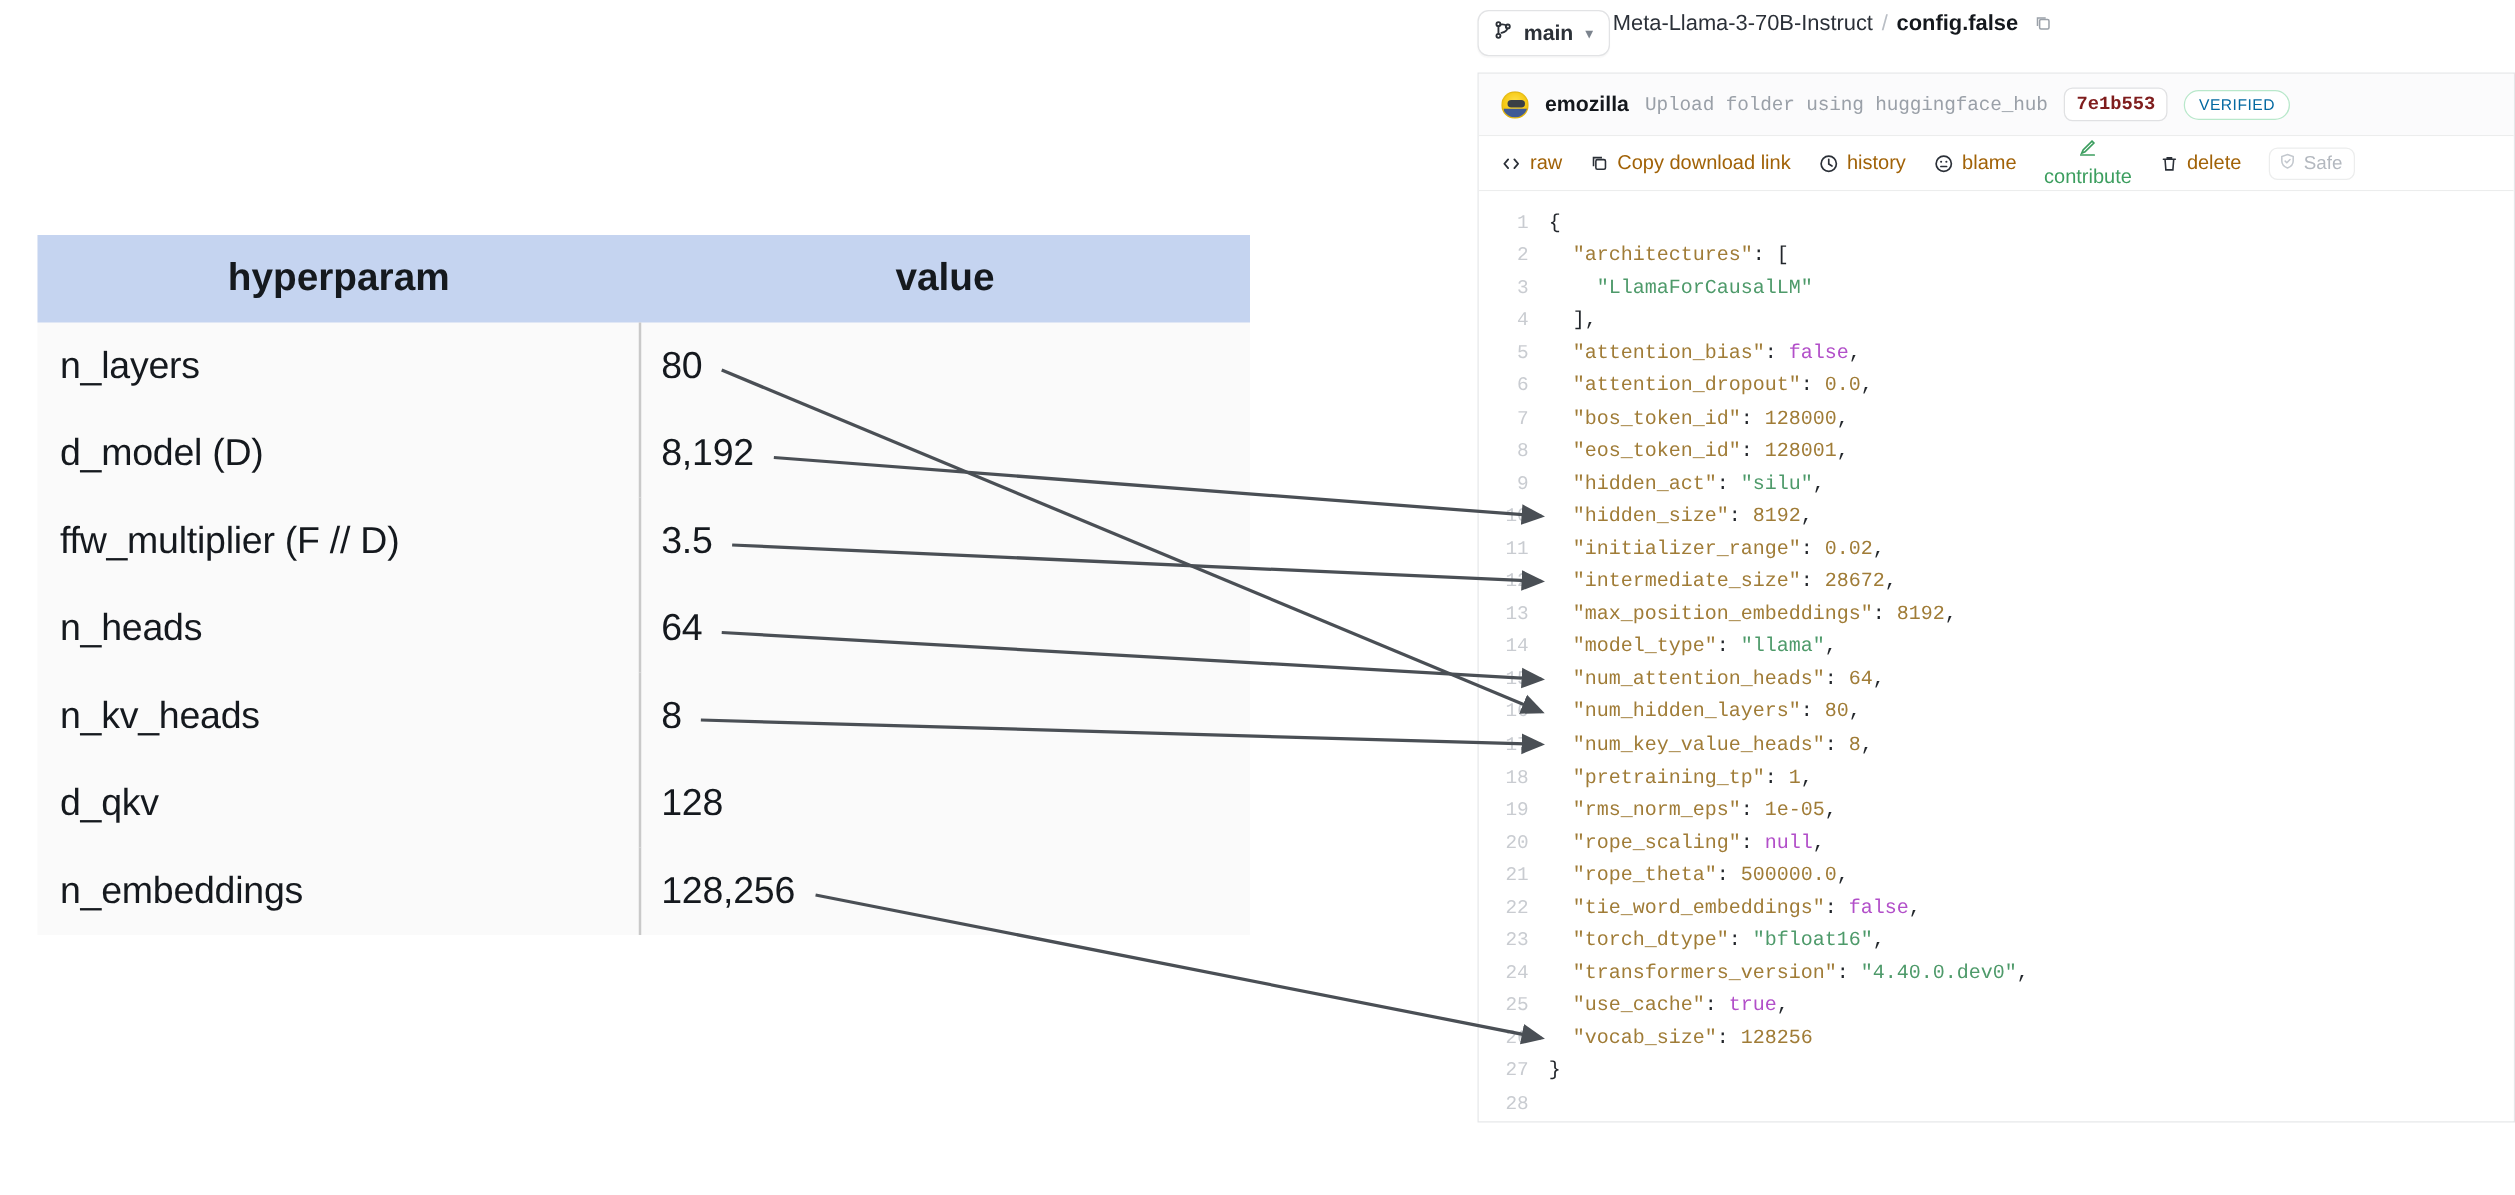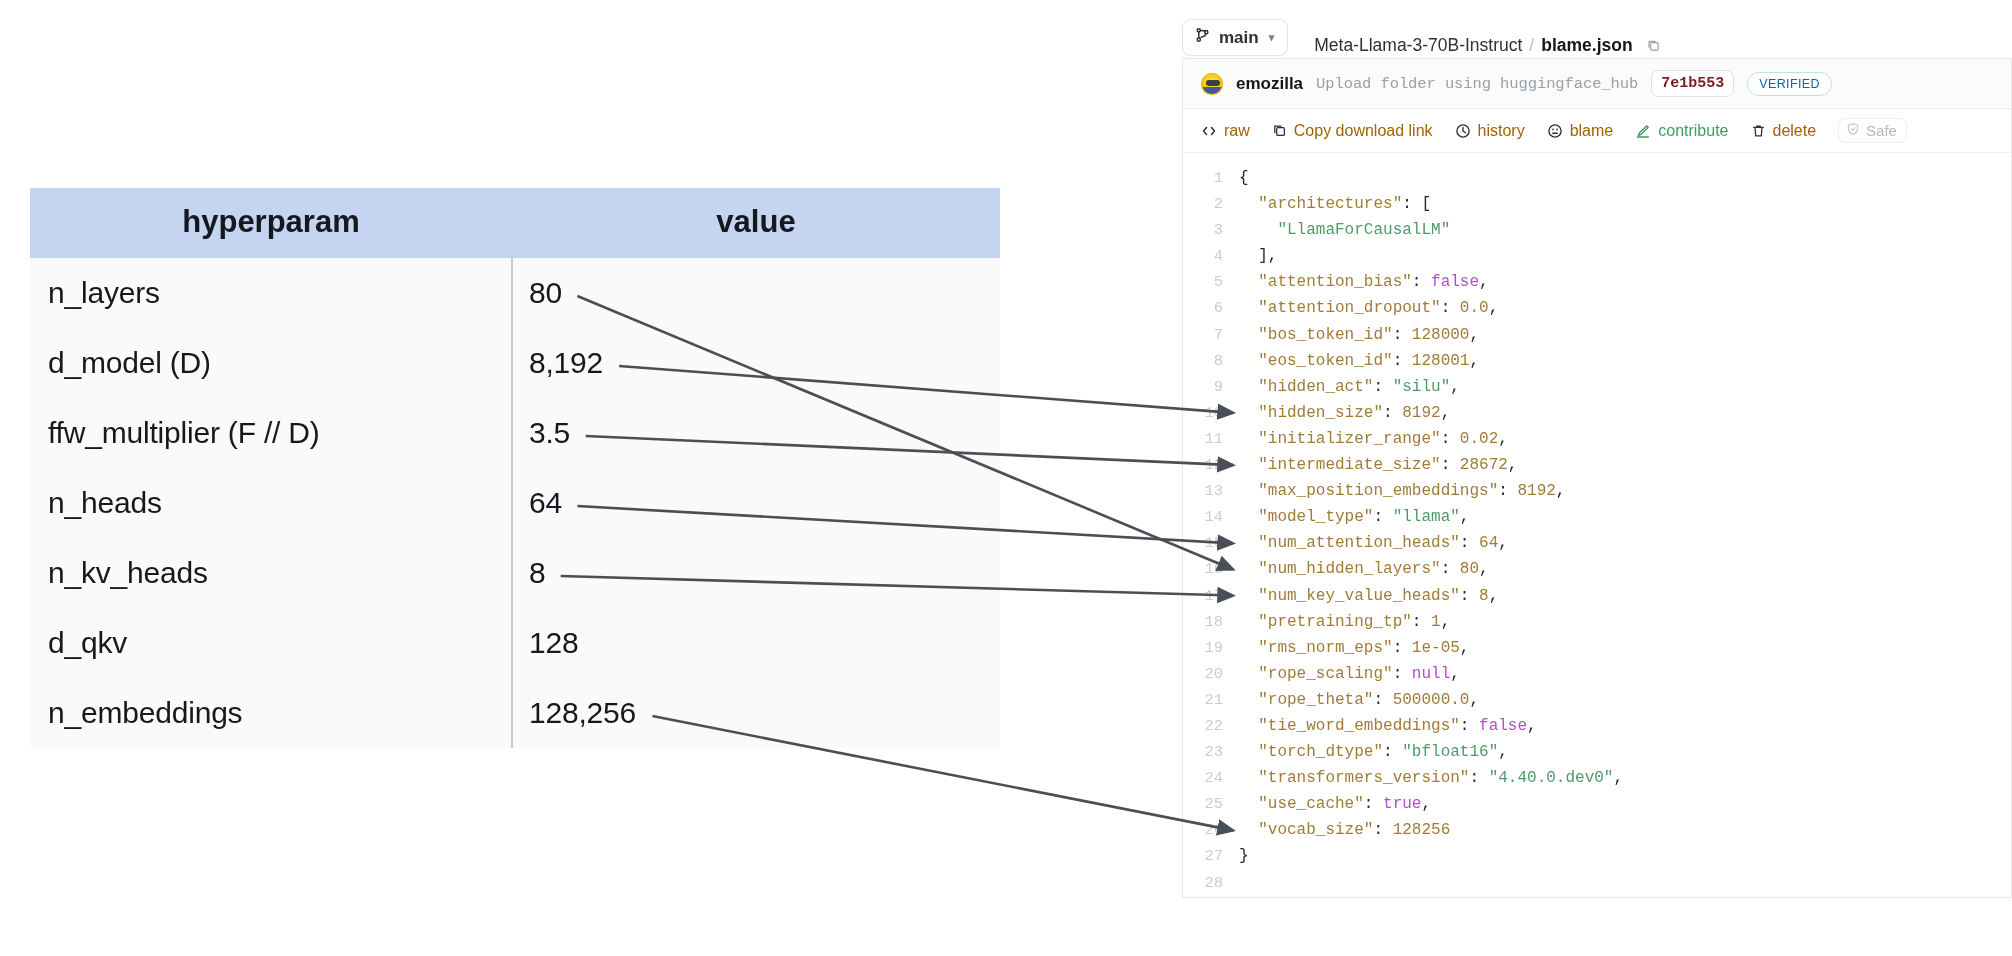--- a/index.html
+++ b/index.html
@@ -47,23 +47,23 @@
   table.hp th.col-v  { width: 488px; }
 
   
   .hf {
     position: absolute;
     left: 1182px; top: 0px;
     width: 830px; height: 956px;
     font-family: "Liberation Sans", sans-serif;
   }
   .hf-breadcrumb {
-    display: flex; align-items: flex-end;
-    gap: 26px;
-    padding: 24px 0 0 0;
+    display: flex; align-items: flex-start;
+    gap: 2px;
+    padding: 8px 0 0 0;
     height: 56px;
   }
   .branch-pill {
     display: inline-flex; align-items: center; gap: 9px;
     border: 1px solid #e2e3e5;
     background: #ffffff;
     border-radius: 9px;
     padding: 7px 13px 7px 12px;
     font-size: 17px;
     color: #2c3138;
@@ -127,21 +127,21 @@
   .toolbar {
     display: flex; align-items: center; gap: 22px;
     padding: 10px 18px; height: 44px;
     border-bottom: 1px solid #eceded;
     background: #ffffff;
   }
   .tb-item {
     display: inline-flex; align-items: center; gap: 7px;
     font-size: 16px; color: #a16207; cursor: pointer; white-space: nowrap;
   }
-  .tb-item.green { color: #3c9e5f; }
+  .tb-item.green { color: #3c9e5f; flex-direction: column; }
   .tb-item svg { display:block; }
   .safe-chip {
     display:inline-flex; align-items:center; gap:6px;
     font-size: 15px; color: #b3b8bf;
     border: 1px solid #eceded; border-radius: 7px;
     padding: 3px 9px 3px 7px; background:#fff;
   }
   .code-area {
     background: #ffffff;
     padding: 12px 0 10px 0;
@@ -229,21 +229,21 @@
               <circle cx="12" cy="5" r="1.7"></circle>
             <path d="M4 4.7v6.6M5.6 3.4C8 3 10 3.6 10.8 4.4M11.6 6.6c-.4 2.6-3 3.4-5 3.8"></path>
           </svg>
         </span>
         <span>main</span>
         <span class="caret">▾</span>
       </div>
       <div class="crumbs">
         <span class="repo">Meta-Llama-3-70B-Instruct</span>
         <span class="sep">/</span>
-        <span class="file">blame.json</span>
+        <span class="file">config.false</span>
         <span class="copy">
           <svg width="15" height="15" viewBox="0 0 16 16" fill="none" stroke="#9ba1a9" stroke-width="1.3">
             <rect x="5" y="5" width="8" height="8" rx="1.2"></rect>
               <path d="M3.2 10.5V3.6h7"></path>
           </svg>
         </span>
       </div>
     </div>
 
     <div class="hf-card">

